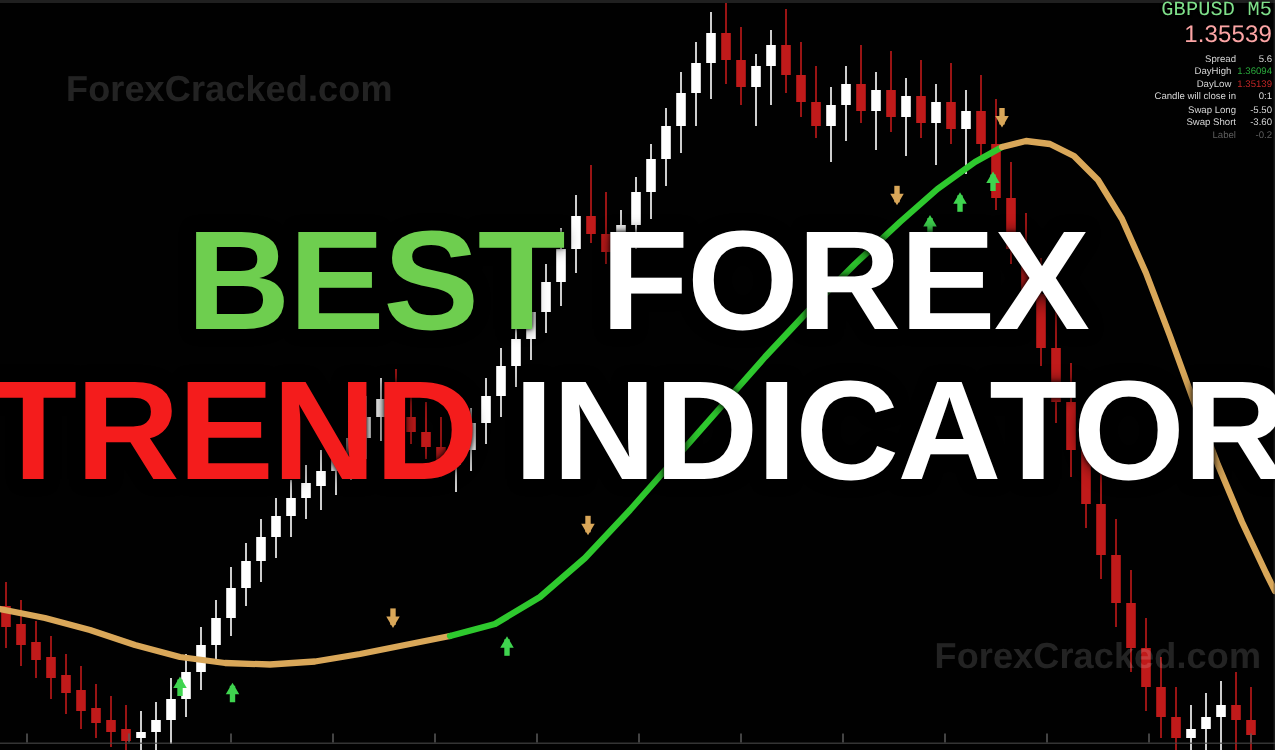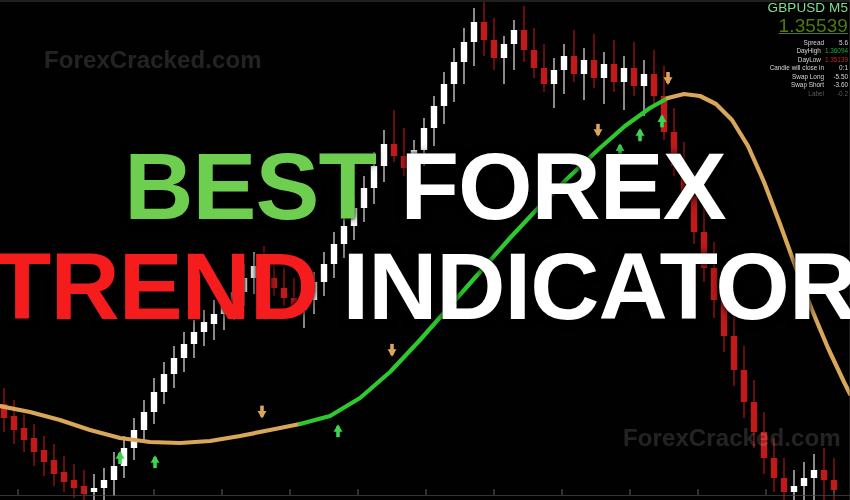--- a/index.html
+++ b/index.html
@@ -53,29 +53,29 @@
     line-height:1;
     z-index:6;
   }
   #info-panel .sym {
     font-size:13.5px;
     font-weight:400;
     color:#7fe08a;
     letter-spacing:.1px;
     text-shadow:0 0 2px rgba(0,0,0,.9);
     white-space:nowrap;
+    font-family:Liberation Mono, monospace;
   }
   #info-panel .price {
-    font-size:19px;
+    font-size:16px;
     font-weight:400;
-    color:#4d7c0f;
+    color:#fca5a5;
     margin-top:1px;
     letter-spacing:.1px;
     white-space:nowrap;
-    text-decoration:underline;
   }
   #info-panel .rows { margin-top:4px; }
   #info-panel .row {
     display:flex;
     justify-content:flex-end;
     align-items:baseline;
     gap:4px;
     font-size:6.4px;
     line-height:8.6px;
     white-space:nowrap;

